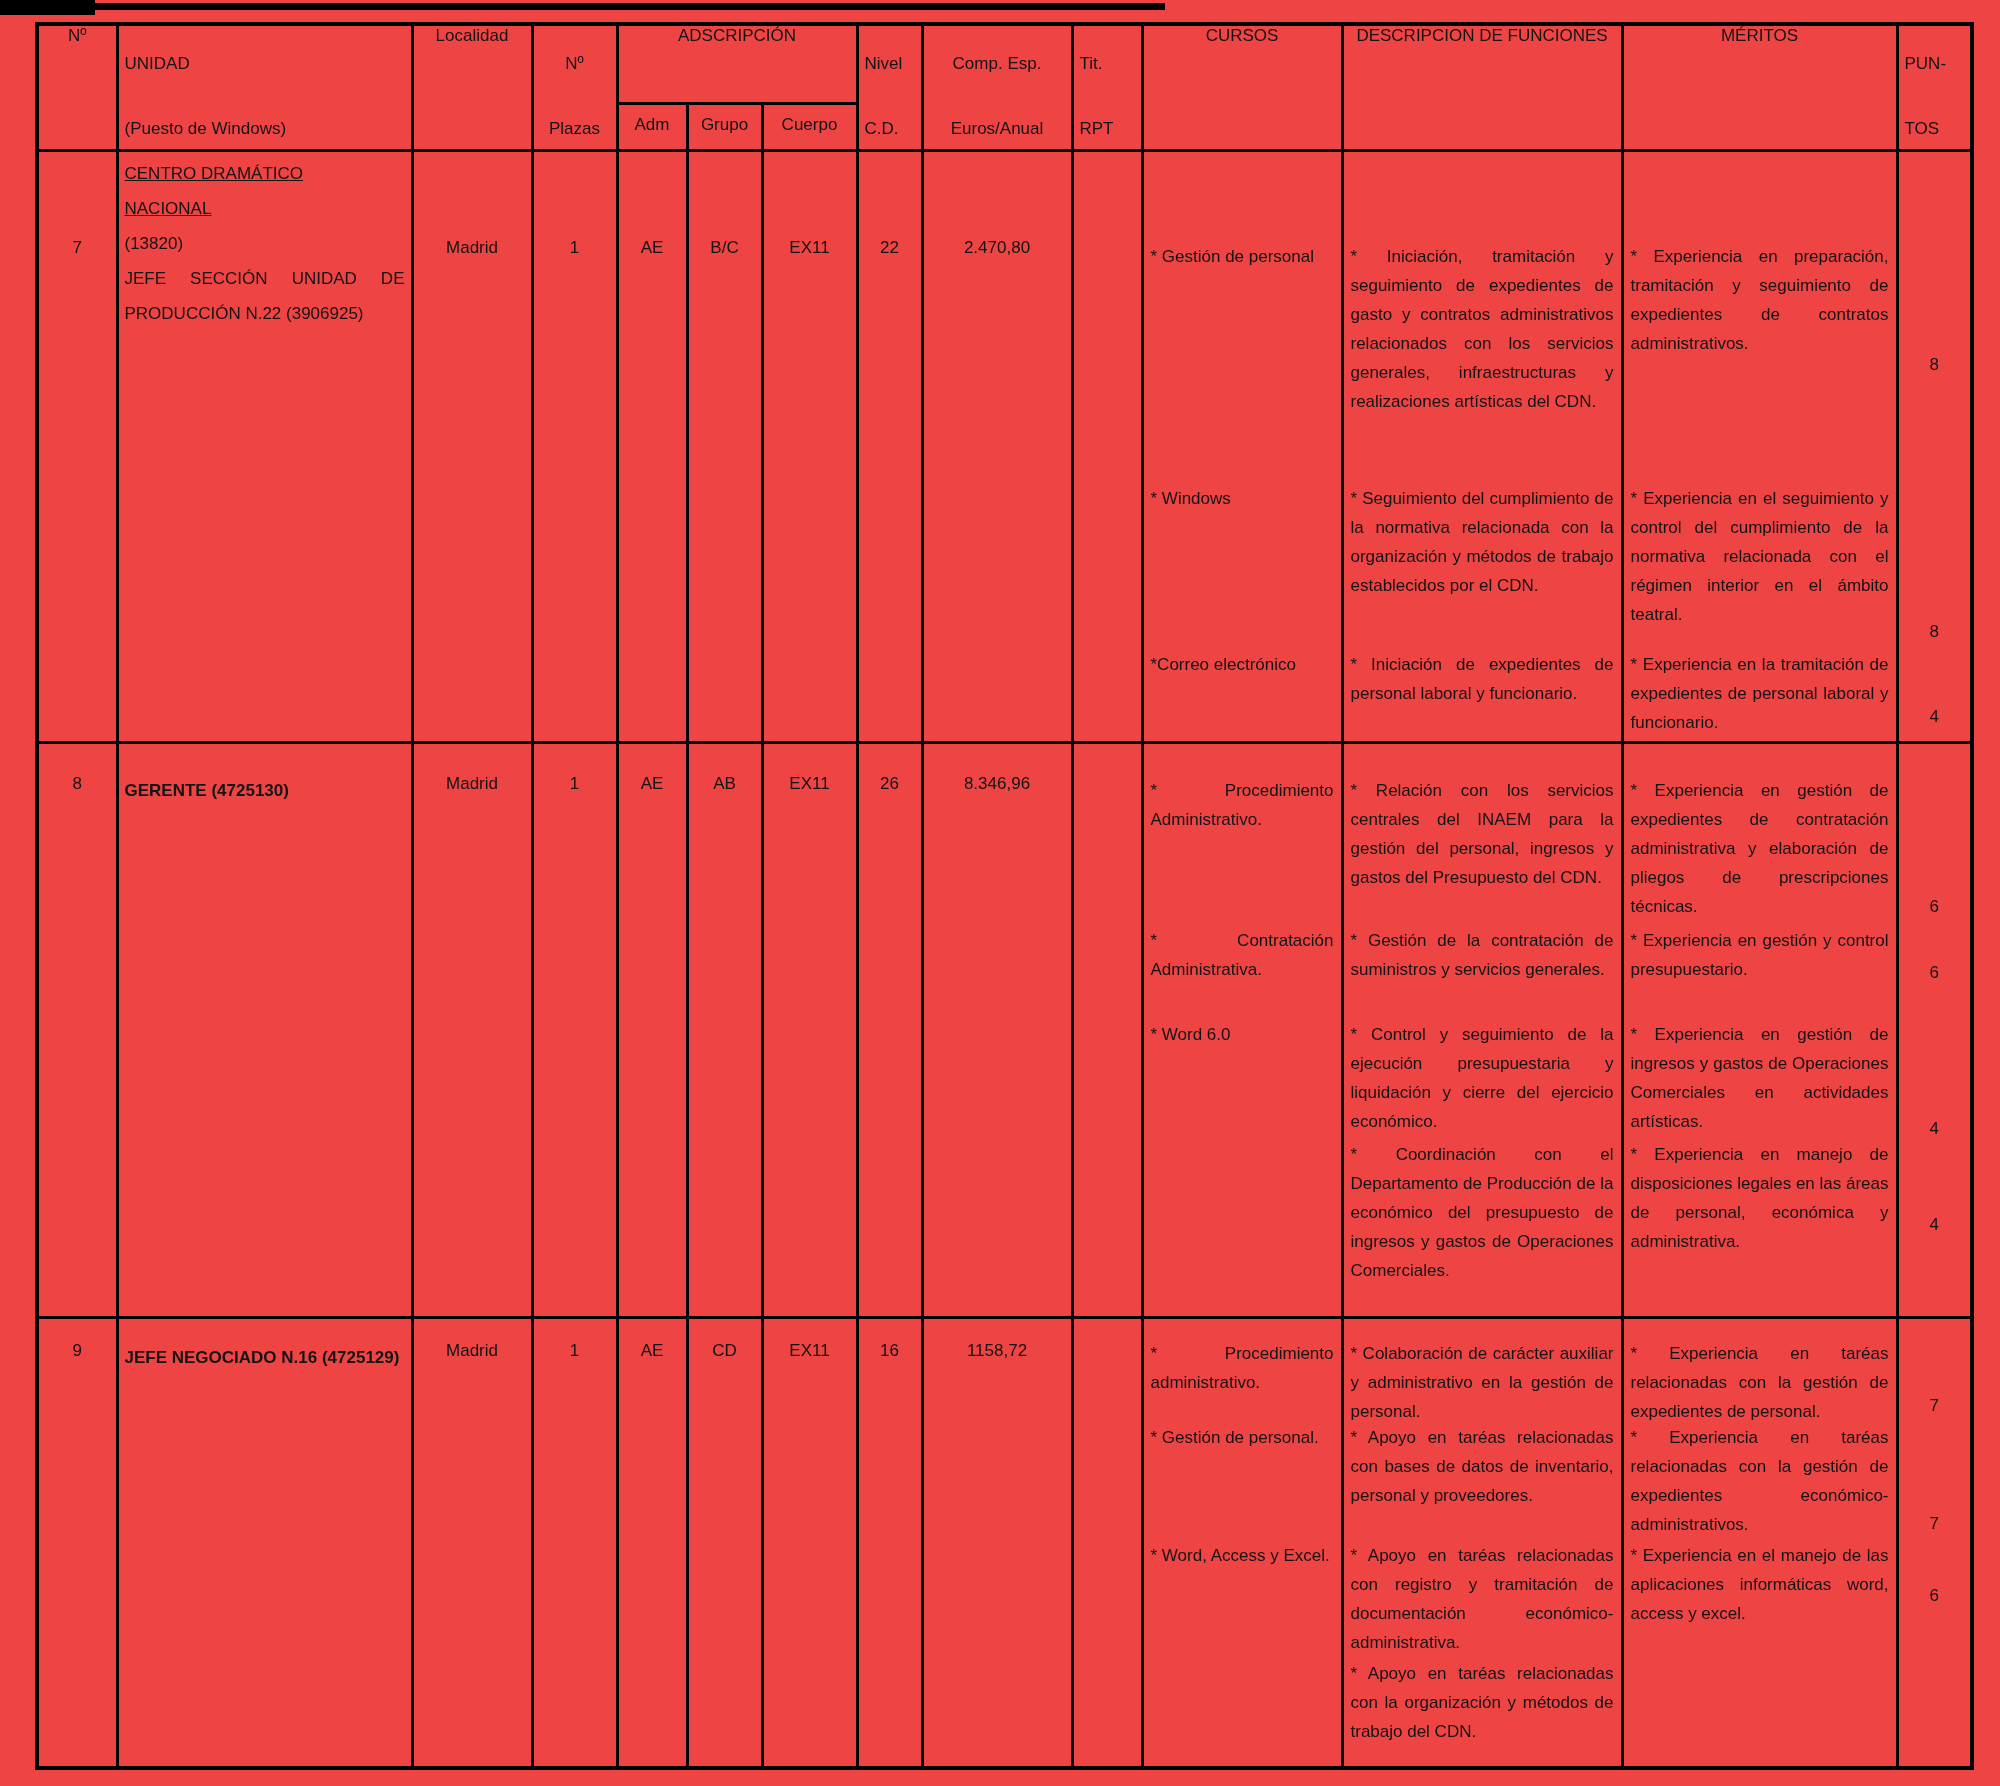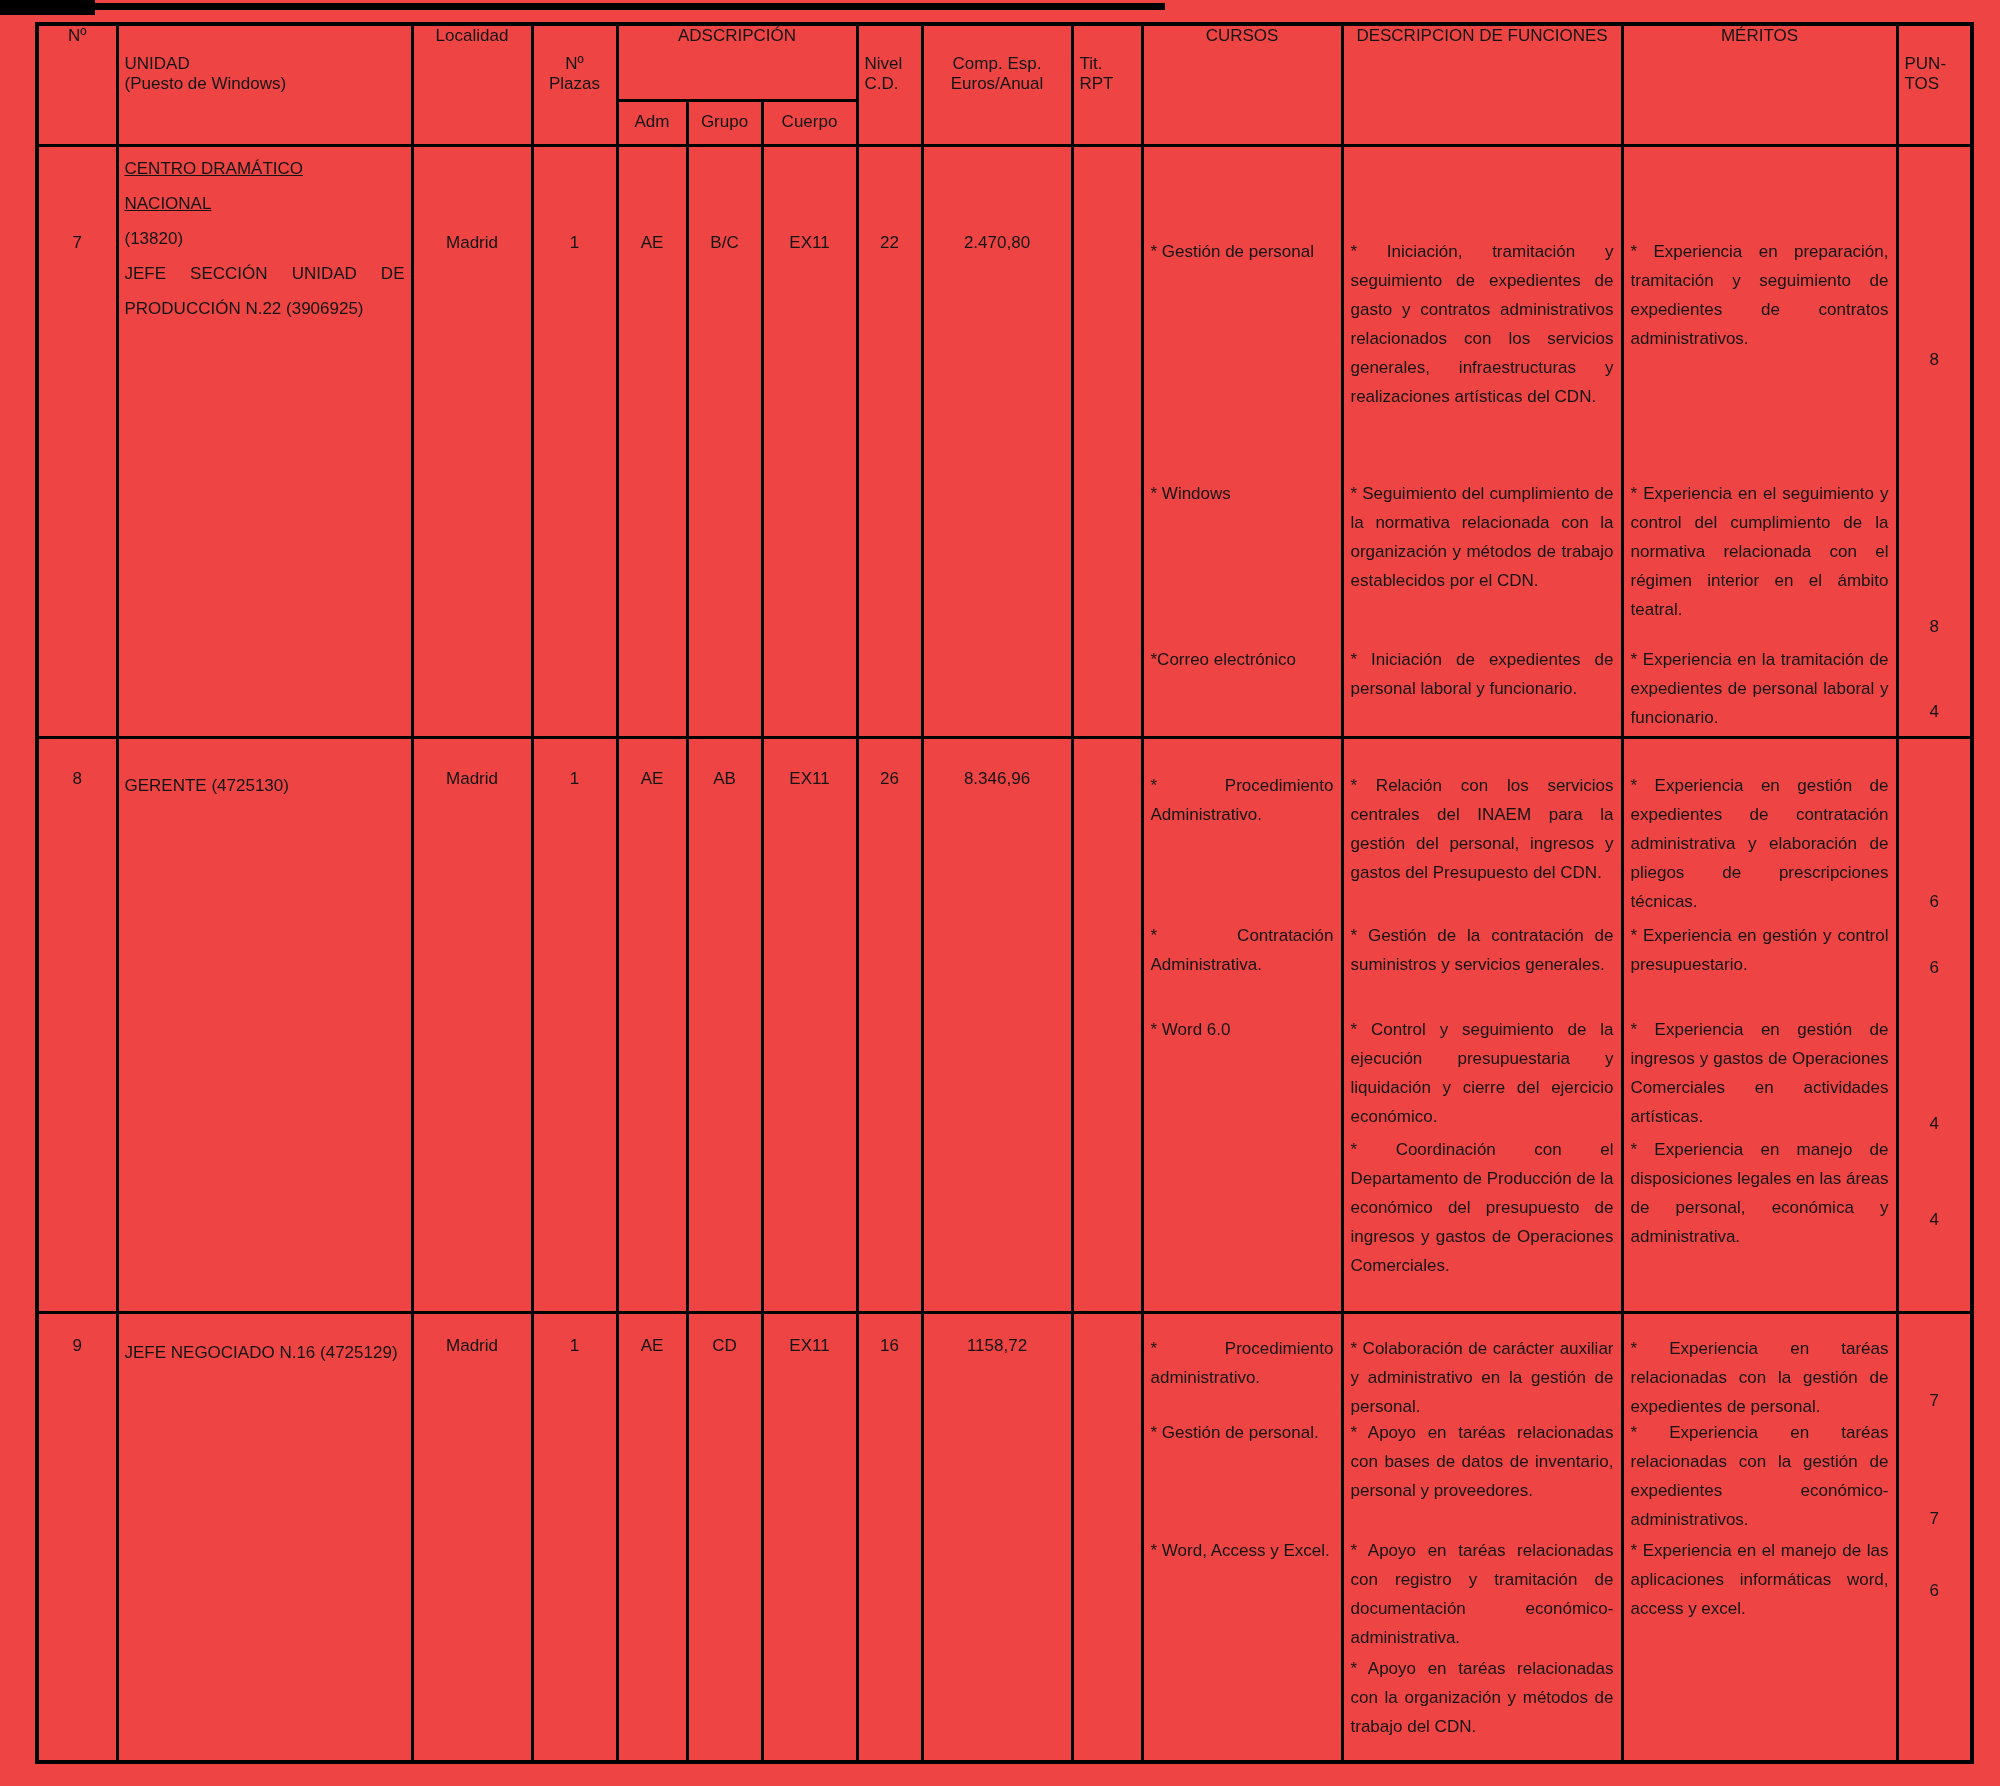--- a/index.html
+++ b/index.html
@@ -7,32 +7,32 @@
         font-family:"Liberation Sans","DejaVu Sans",sans-serif;color:#141414;}
   .artifact{position:absolute;background:#000;}
   table.rpt{position:absolute;left:35px;top:22px;border-collapse:collapse;
             table-layout:fixed;width:1935px;font-size:17px;}
   table.rpt td{border:3px solid #000;vertical-align:top;box-sizing:border-box;
                padding:0;overflow:hidden;}
   table.rpt{border:4px solid #000;}
   .hc{text-align:center;}
   .pt28{padding-top:28px;}
   .two{display:flex;flex-direction:column;justify-content:flex-end;
-       height:100%;box-sizing:border-box;padding:28px 4px 10px;}
+       height:100%;box-sizing:border-box;padding:28px 4px 10px;gap:45px;}
   .two.ctr{align-items:center;}
   .two.lft{align-items:flex-start;padding-left:6px;}
   .rel{position:relative;}
   .cblk{position:absolute;left:7px;right:7px;text-align:justify;line-height:29px;}
   .pblk{position:absolute;left:0;right:0;text-align:center;line-height:29px;}
   .num{text-align:center;}
   .money{text-align:center;padding-right:8px;}
   .uline{text-decoration:underline;}
   .ucell{padding:4px 6px 0 6px;line-height:35px;}
   .puesto{text-align:justify;line-height:35px;}
-  .puesto2{text-align:justify;line-height:33px;padding:0 4px 0 6px;}
+  .puesto2{text-align:justify;line-height:33px;padding:0 4px 0 6px;font-weight:bold;}
 </style>
 </head>
 <body>
 
 <div id="page">
 
   <div class="artifact" style="left:0;top:0;width:95px;height:15px;"></div>
   <div class="artifact" style="left:0;top:3px;width:1165px;height:7px;"></div>
 
   <table class="rpt">

